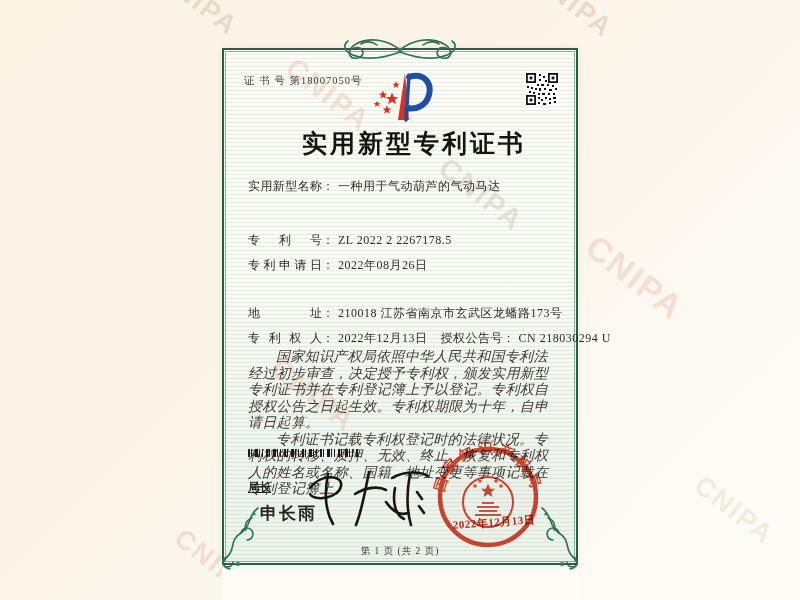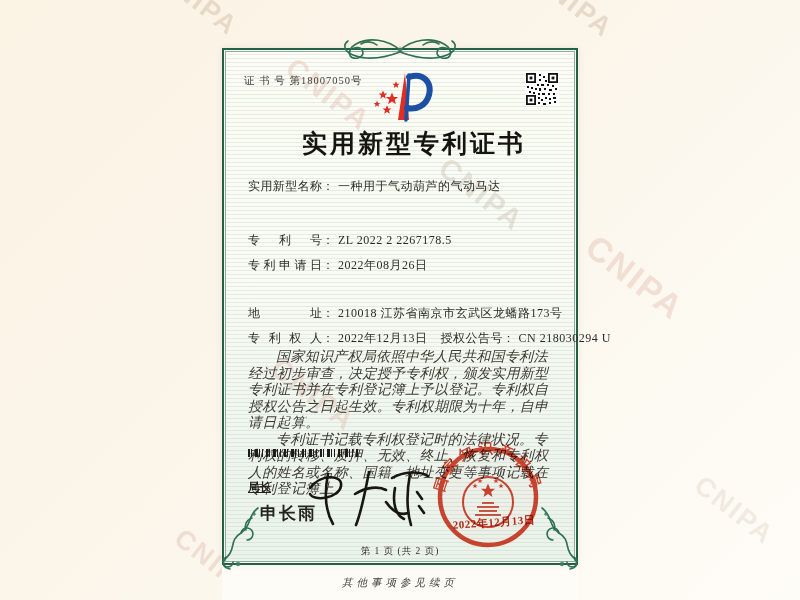--- a/index.html
+++ b/index.html
@@ -251,14 +251,13 @@
           <path d="M45,76 h26"></path>
           <path d="M52,64 h12"></path>
         </g>
       </g>
     </svg>
     <div class="seal-date">2022年12月13日</div>
 
     <div class="page-no">第 1 页 (共 2 页)</div>
   </div>
 
-  <div class="continuation">其他事项参见续页</div>
 </div>
 
 </body></html>

